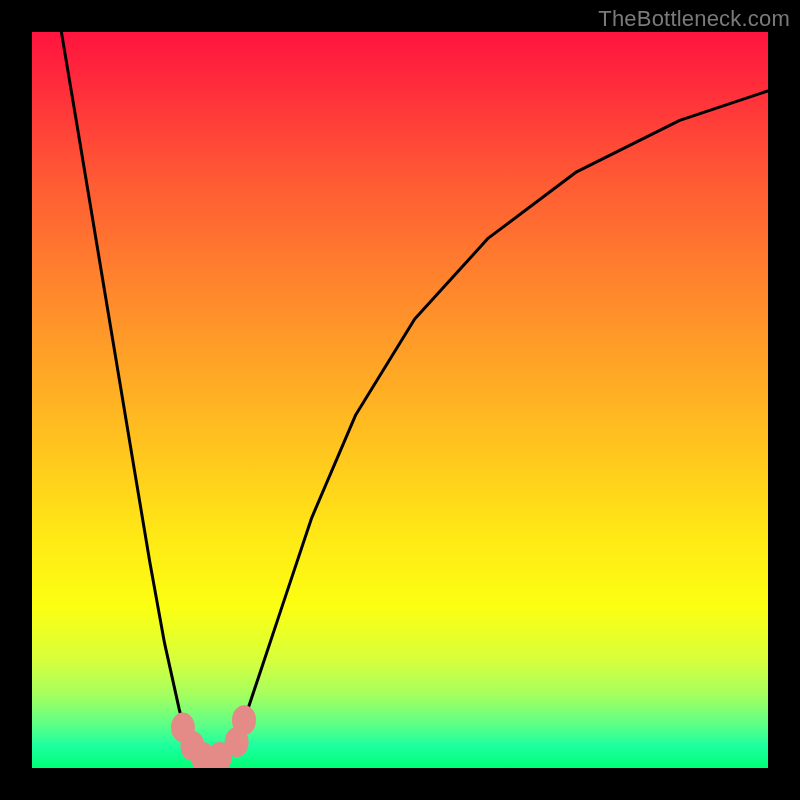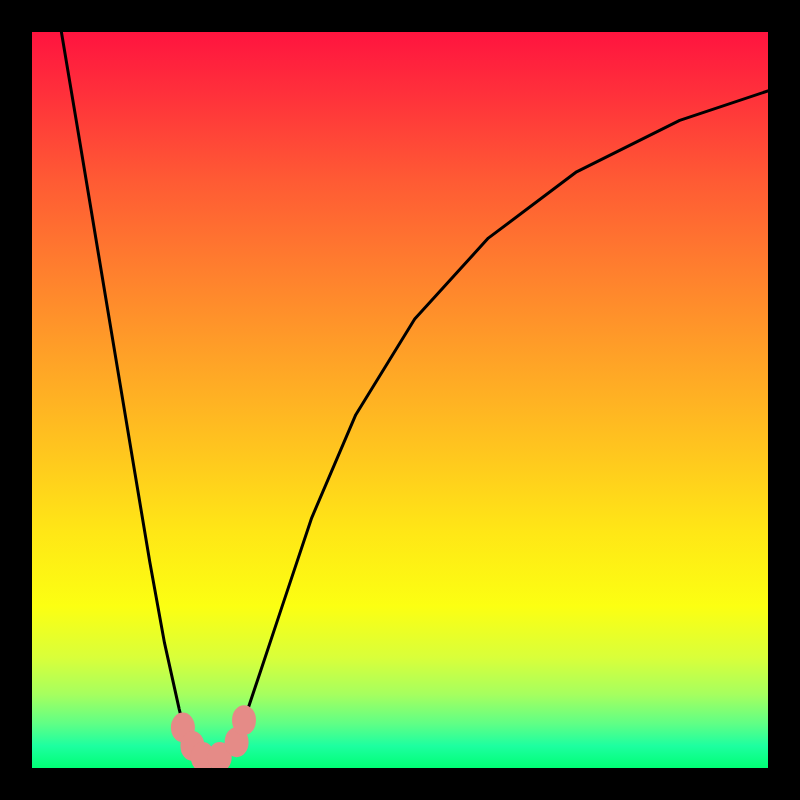--- a/index.html
+++ b/index.html
@@ -57,20 +57,21 @@
     left: 0;
     top: 0;
     width: 736px;
     height: 736px;
   }
 </style>
 </head>
 <body>
 
 <div class="frame">
+  <div class="watermark">TheBottleneck.com</div>
 
   <div class="plot-area">
     <svg class="overlay" viewBox="0 0 736 736" preserveAspectRatio="none">
       <path id="curve-path" fill="none" stroke="#000" stroke-width="3" stroke-linecap="round" stroke-linejoin="round" d="M29.4 0.0 L44.2 88.3 L58.9 176.6 L73.6 265.0 L88.3 353.3 L103.0 441.6 L117.8 529.9 L132.5 610.9 L147.2 677.1 L154.6 706.6 L161.9 721.3 L169.3 728.6 L176.6 732.3 L184.0 732.3 L191.4 728.6 L198.7 721.3 L206.1 706.6 L213.4 684.5 L228.2 640.3 L250.2 574.1 L279.7 485.8 L323.8 382.7 L382.7 287.0 L456.3 206.1 L544.6 139.8 L647.7 88.3 L736.0 58.9"></path>
       <g id="marker-group">
           <ellipse cx="150.9" cy="695.5" rx="12" ry="15" fill="#e58b87"></ellipse>
           <ellipse cx="160.4" cy="713.9" rx="12" ry="15" fill="#e58b87"></ellipse>
           <ellipse cx="170.8" cy="725.0" rx="12" ry="15" fill="#e58b87"></ellipse>
           <ellipse cx="187.7" cy="725.0" rx="12" ry="15" fill="#e58b87"></ellipse>
           <ellipse cx="204.6" cy="710.2" rx="12" ry="15" fill="#e58b87"></ellipse>

